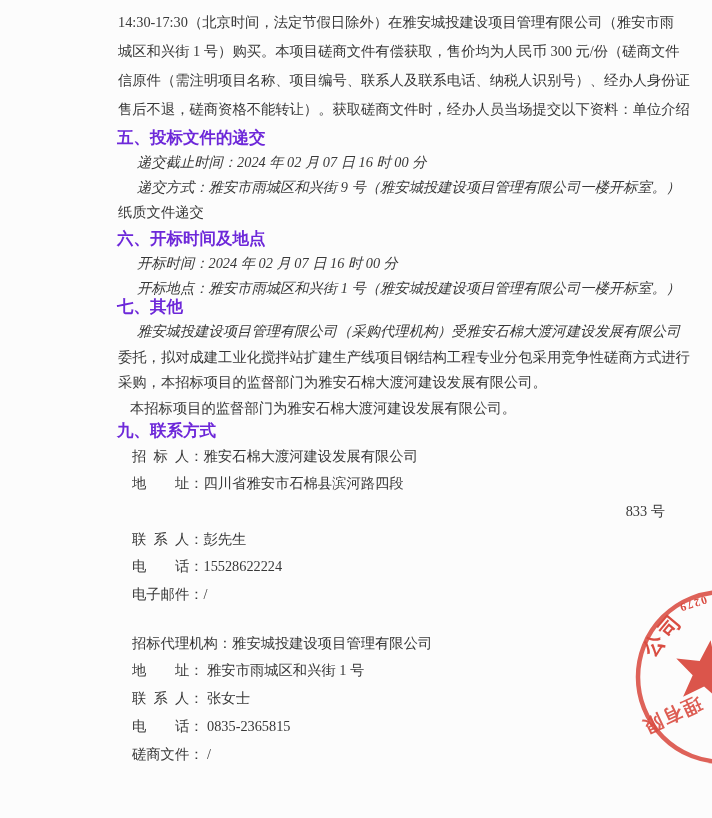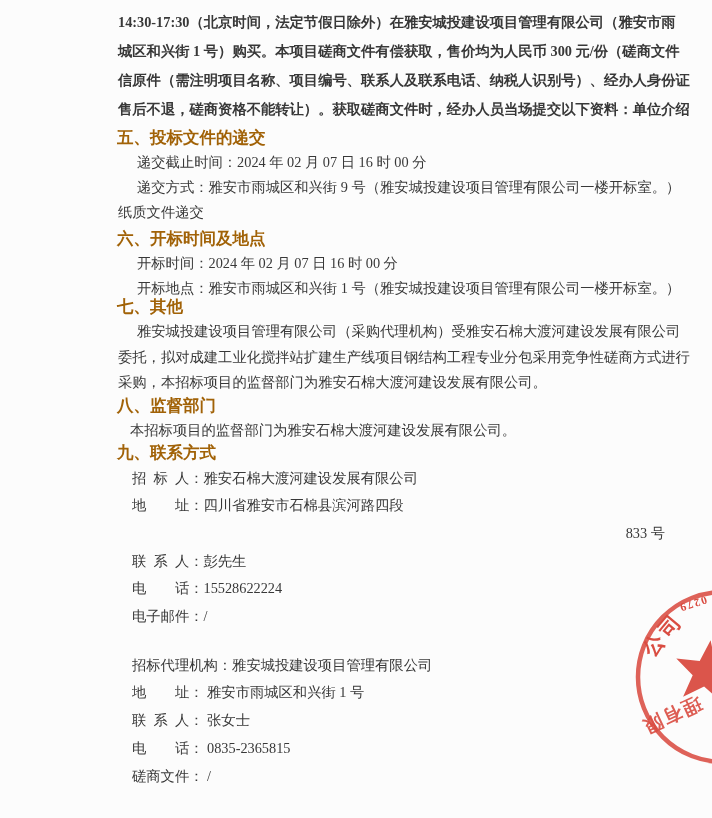--- a/index.html
+++ b/index.html
@@ -12,37 +12,36 @@
     color:#383838;
     -webkit-font-smoothing:antialiased;
   }
   .content{
     position:absolute;left:118px;top:8px;width:547px;
     font-size:14.3px;
   }
   .docline{
     line-height:29px;
     white-space:nowrap;
-    font-weight:bold;
   }
   .j{ text-align:justify; text-align-last:justify; }
   .sec-h{
     font-weight:bold;
     font-size:16.5px;
     line-height:24px;
-    color:#a16207;
+    color:#6d28d9;
     margin:0 0 0 -1px;
     white-space:nowrap;
   }
   .mt2{margin-top:2px;}
   .mtn6{margin-top:-6px;}
   .mtn2{margin-top:-2px;}
   .ln{ line-height:25px; white-space:nowrap; }
   .ln7{ line-height:25.5px; white-space:nowrap; }
-  .ind{ padding-left:19px; }
+  .ind{ padding-left:19px;font-style:italic; }
   .ind12{ padding-left:12px; }
   .contact-block{ }
   .cln{ line-height:27.7px; white-space:nowrap; padding-left:14px; }
   .cln-out{ padding-left:0; margin-left:-3px;text-align:right; }
   .agency{ margin-top:21px; }
   .seal-svg{
     position:absolute;
     left:560px; top:560px;
     width:200px; height:230px;
     pointer-events:none;
@@ -71,21 +70,20 @@
     <div class="ln ind">开标时间：2024 年 02 月 07 日  16 时 00 分</div>
     <div class="ln ind">开标地点：雅安市雨城区和兴街 1 号（雅安城投建设项目管理有限公司一楼开标室。）</div>
 
     <div class="sec-h mtn6">七、其他</div>
     <div>
       <div class="ln7 ind j">雅安城投建设项目管理有限公司（采购代理机构）受雅安石棉大渡河建设发展有限公司</div>
       <div class="ln7 j">委托，拟对成建工业化搅拌站扩建生产线项目钢结构工程专业分包采用竞争性磋商方式进行</div>
       <div class="ln7">采购，本招标项目的监督部门为雅安石棉大渡河建设发展有限公司。</div>
     </div>
 
-    <div class="sec-h mtn2">八、监督部门</div>
     <div class="ln ind12">本招标项目的监督部门为雅安石棉大渡河建设发展有限公司。</div>
 
     <div class="sec-h mtn2">九、联系方式</div>
 
     <div class="contact-block">
       <div class="cln">招 标 人：雅安石棉大渡河建设发展有限公司</div>
       <div class="cln">地　　址：四川省雅安市石棉县滨河路四段</div>
       <div class="cln cln-out">833 号</div>
       <div class="cln">联 系 人：彭先生</div>
       <div class="cln">电　　话：15528622224</div>

